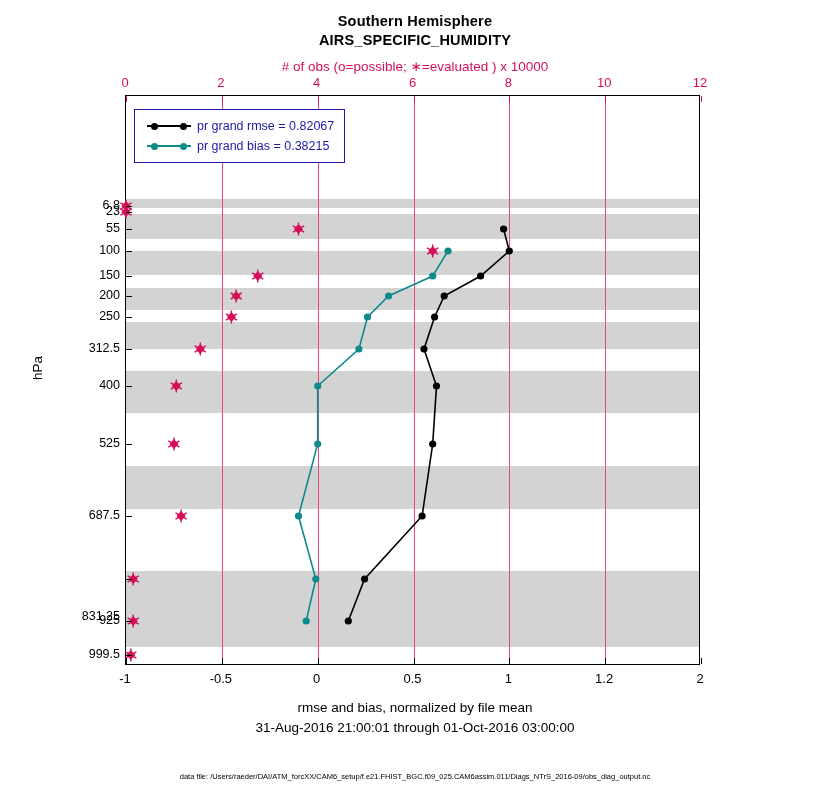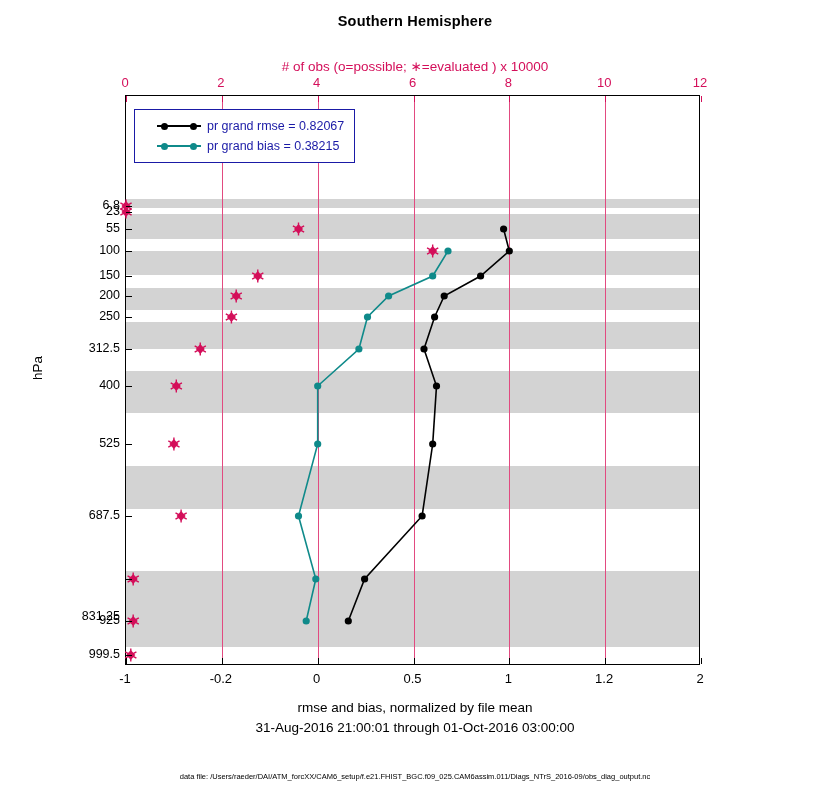--- a/index.html
+++ b/index.html
@@ -156,21 +156,21 @@
     text-align: center;
     font-size: 7.5px;
     color: #000000;
   }
   .legend {
     position: absolute;
     left: 8px;
     top: 13px;
     border: 1px solid #1a1aa6;
     background: #ffffff;
-    padding: 6px 10px 6px 22px;
+    padding: 6px 10px 6px 12px;
     box-sizing: border-box;
   }
   .legend-row {
     display: flex;
     align-items: center;
     height: 20px;
     white-space: nowrap;
   }
   .legend-swatch {
     width: 44px;
@@ -205,20 +205,21 @@
     overflow: visible;
   }
 </style>
 </head>
 <body>
 
 <div id="root">
 
   <div class="title-block">
     <div class="title-line">Southern Hemisphere</div>
+    <div class="title-line">AIRS_SPECIFIC_HUMIDITY</div>
   </div>
 
   <div class="top-axis-label"># of obs (o=possible; ∗=evaluated ) x 10000</div>
 
   <div class="axis-y-title">hPa</div>
 
   <div class="ylabels" id="ylabels">
       <div class="ylabel-txt" style="top: 110px;">6.8</div>
       <div class="ylabel-txt" style="top: 116px;">23</div>
       <div class="ylabel-txt" style="top: 133px;">55</div>
@@ -416,21 +417,21 @@
       <div class="xtop-label" style="left: 125px; top: 75px;">0</div>
       <div class="xtop-label" style="left: 220.833px; top: 75px;">2</div>
       <div class="xtop-label" style="left: 316.667px; top: 75px;">4</div>
       <div class="xtop-label" style="left: 412.5px; top: 75px;">6</div>
       <div class="xtop-label" style="left: 508.333px; top: 75px;">8</div>
       <div class="xtop-label" style="left: 604.167px; top: 75px;">10</div>
       <div class="xtop-label" style="left: 700px; top: 75px;">12</div>
     </div>
   <div id="xbot">
       <div class="xbot-label" style="left: 125px; top: 671px;">-1</div>
-      <div class="xbot-label" style="left: 220.833px; top: 671px;">-0.2</div>
+      <div class="xbot-label" style="left: 220.833px; top: 671px;">-0.5</div>
       <div class="xbot-label" style="left: 316.667px; top: 671px;">0</div>
       <div class="xbot-label" style="left: 412.5px; top: 671px;">0.5</div>
       <div class="xbot-label" style="left: 508.333px; top: 671px;">1</div>
       <div class="xbot-label" style="left: 604.167px; top: 671px;">1.2</div>
       <div class="xbot-label" style="left: 700px; top: 671px;">2</div>
     </div>
 
   <div class="xbot-axis-title">rmse and bias, normalized by file mean</div>
   <div class="date-range">31-Aug-2016 21:00:01 through 01-Oct-2016 03:00:00</div>
   <div class="datafile">data file: /Users/raeder/DAI/ATM_forcXX/CAM6_setup/f.e21.FHIST_BGC.f09_025.CAM6assim.011/Diags_NTrS_2016-09/obs_diag_output.nc</div>

